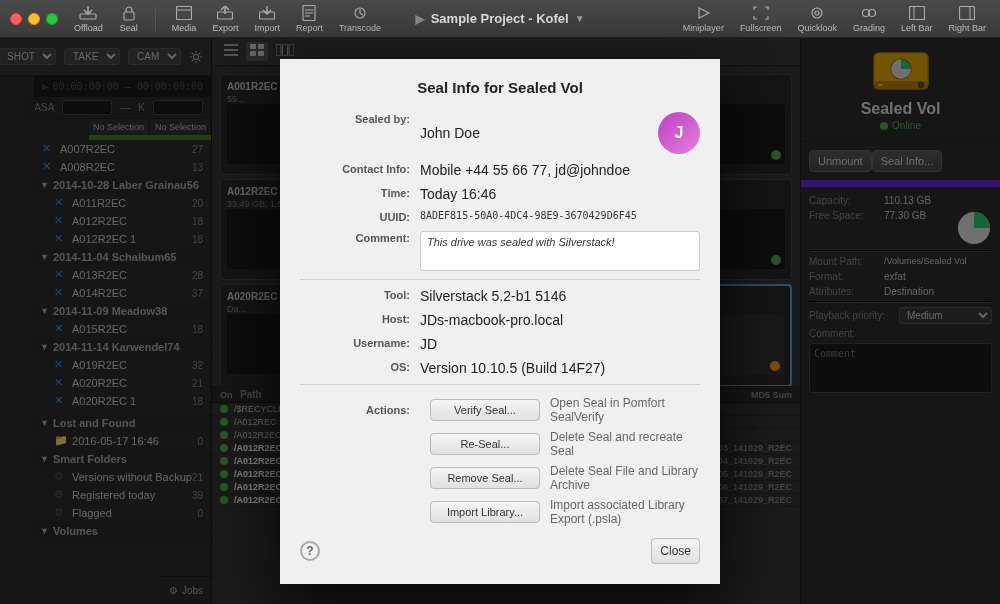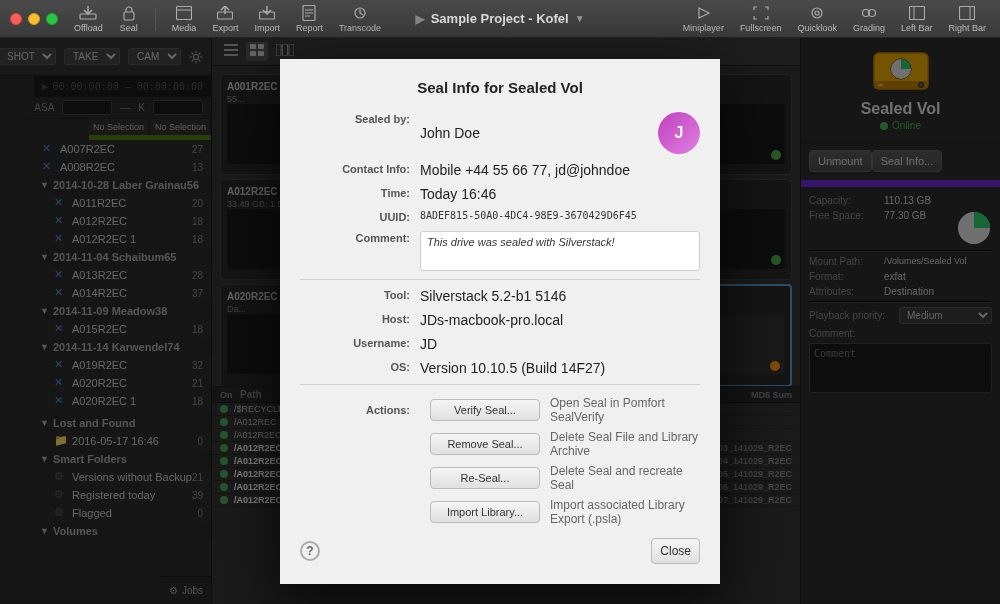--- a/index.html
+++ b/index.html
@@ -692,27 +692,27 @@
     <hr class="modal-divider">
 
     <div class="modal-actions">
       <div class="action-row">
         <span class="modal-label">Actions:</span>
         <button class="action-btn">Verify Seal...</button>
         <span class="action-desc">Open Seal in Pomfort SealVerify</span>
       </div>
       <div class="action-row">
         <span class="modal-label"></span>
+        <button class="action-btn">Re-Seal...</button>
+        <span class="action-desc">Delete Seal and recreate Seal</span>
+      </div>
+      <div class="action-row">
+        <span class="modal-label"></span>
         <button class="action-btn">Remove Seal...</button>
         <span class="action-desc">Delete Seal File and Library Archive</span>
-      </div>
-      <div class="action-row">
-        <span class="modal-label"></span>
-        <button class="action-btn">Re-Seal...</button>
-        <span class="action-desc">Delete Seal and recreate Seal</span>
       </div>
       <div class="action-row">
         <span class="modal-label"></span>
         <button class="action-btn">Import Library...</button>
         <span class="action-desc">Import associated Library Export (.psla)</span>
       </div>
     </div>
 
     <div class="modal-bottom">
       <button class="help-btn">?</button>

